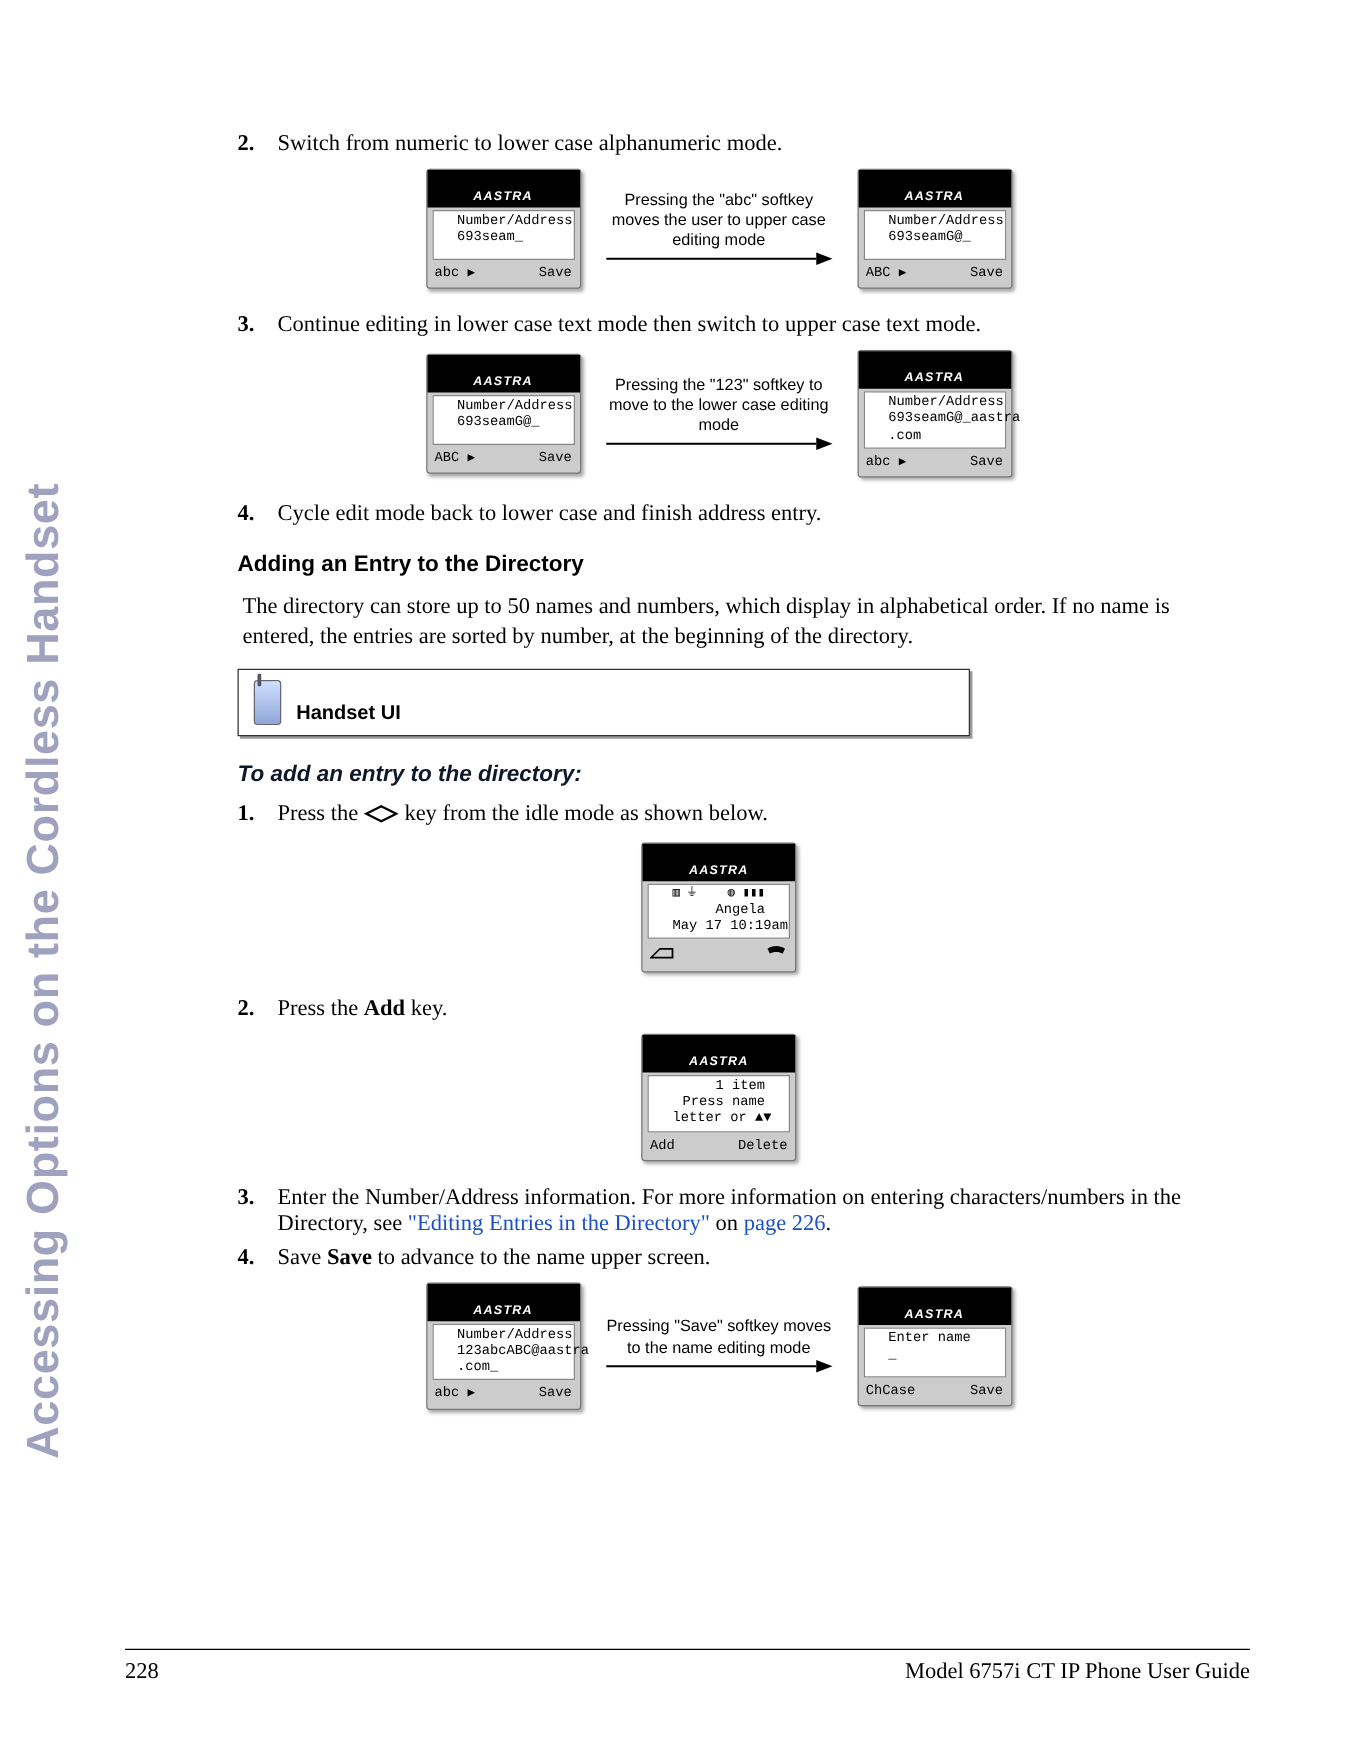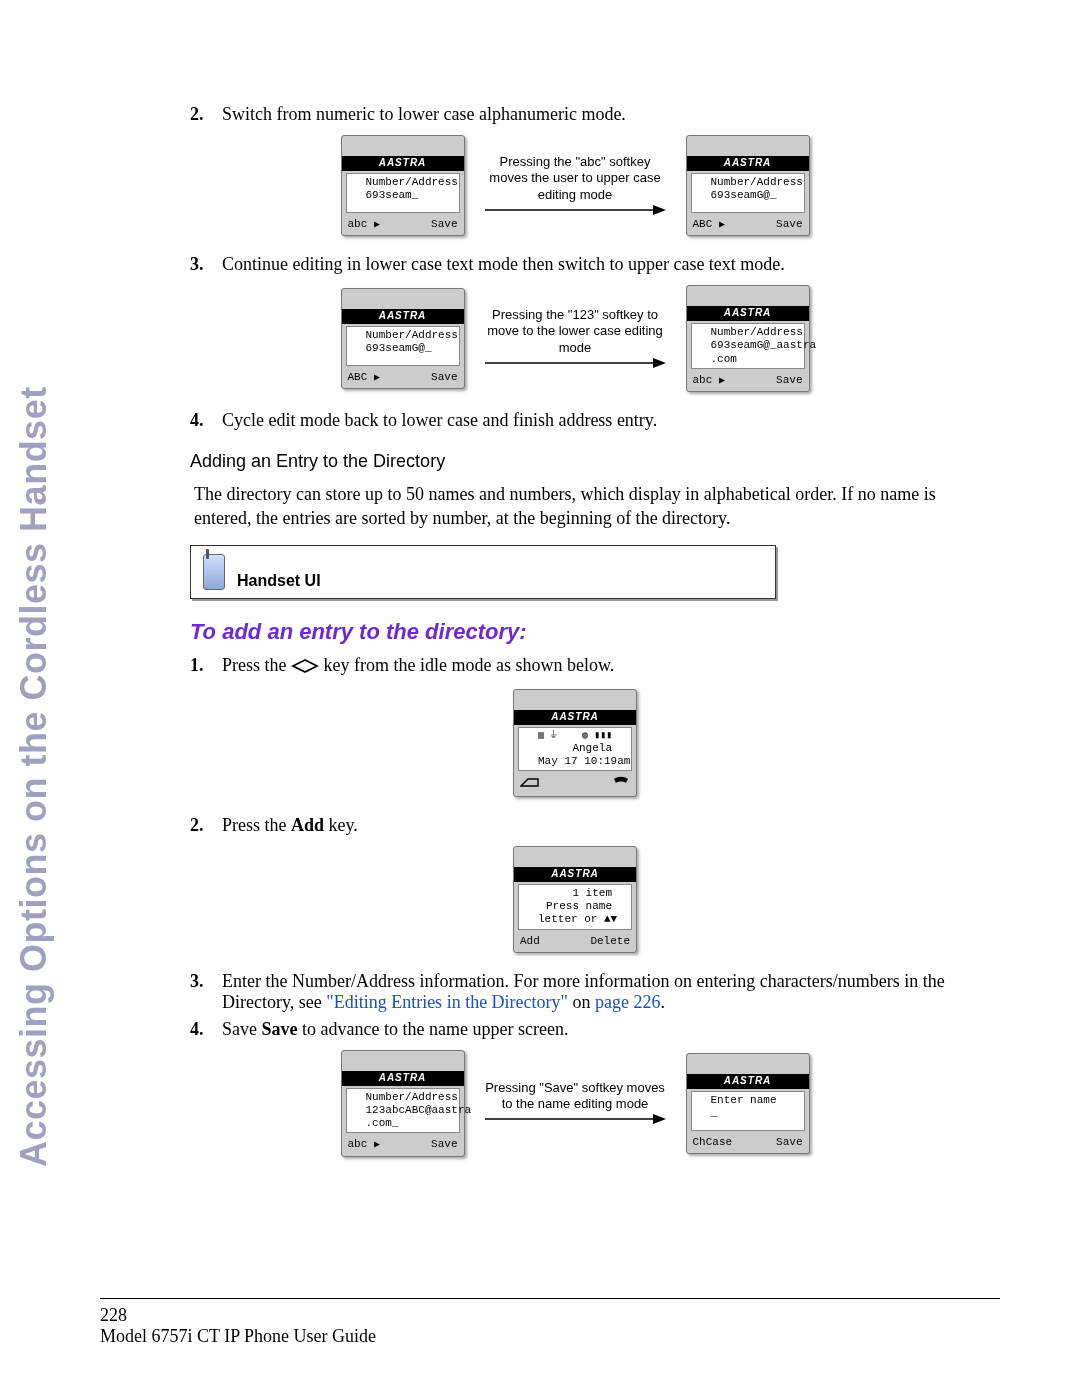--- a/index.html
+++ b/index.html
@@ -42,31 +42,31 @@
     width: 32px;
     font-weight: bold;
     flex: 0 0 32px;
   }
   .txt {
     flex: 1;
   }
   .bold { font-weight: bold; }
   .heading2 {
     font-family: Arial, Helvetica, sans-serif;
-    font-weight: normal;
+    font-weight: bold;
     font-size: 18px;
     margin: 20px 0 10px 0;
   }
   .heading3 {
     font-family: Arial, Helvetica, sans-serif;
     font-weight: bold;
     font-style: italic;
-    font-size: 22px;
+    font-size: 18px;
     margin: 20px 0 10px 0;
-    color: #6d28d9;
+    color: #0f172a;
   }
   .para { margin: 6px 4px; line-height: 1.35; }
   .link { color: #1a4fc7; }
 
   
   .callout-box {
     border: 1.5px solid #333;
     box-shadow: 2px 2px 0 #999;
     padding: 8px 12px;
     margin: 14px 0 16px 0;
@@ -124,22 +124,21 @@
   }
   .phone .bar {
     background: #000;
     color: #fff;
     font-family: Arial, sans-serif;
     font-style: italic;
     font-weight: bold;
     font-size: 10px;
     text-align: center;
     letter-spacing: 1px;
-    padding: 1px 0 2px 0;
-    margin-top: 20px;
+    padding: 16px 0 2px 0;
   }
   .phone .screen {
     background: #fff;
     margin: 2px 4px;
     border: 1px solid #888;
     min-height: 40px;
     padding: 2px 19px;
     box-sizing: border-box;
   }
   .phone .soft {
@@ -158,21 +157,20 @@
   .footer {
     position: absolute;
     left: 100px;
     right: 80px;
     bottom: 50px;
     border-top: 1px solid #000;
     padding-top: 6px;
     font-size: 18px;
     display: flex;
     justify-content: space-between;
-    flex-direction: column;
   }
 
   
   .diamond {
     display:inline-block;
     vertical-align: -3px;
   }
   .icons-row{
     display:flex; justify-content:space-between; font-size:10px;
   }

